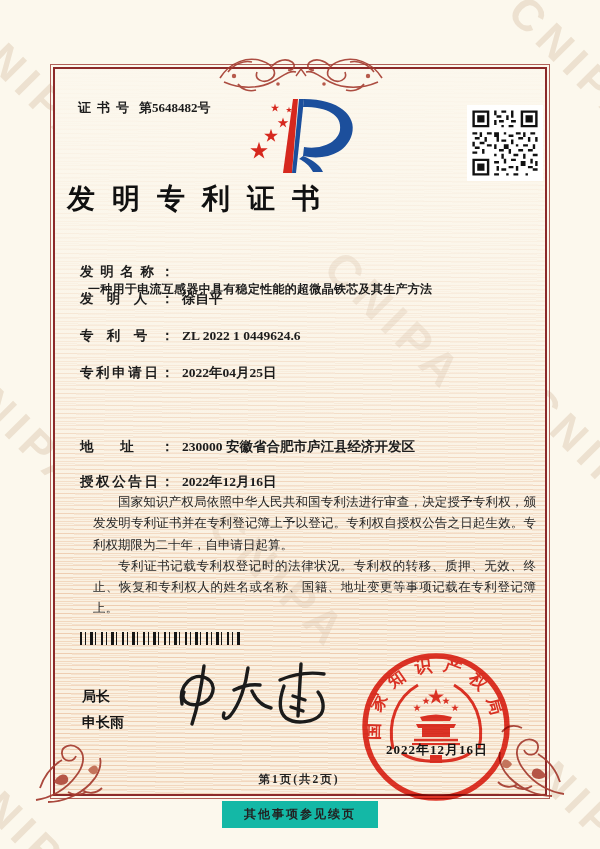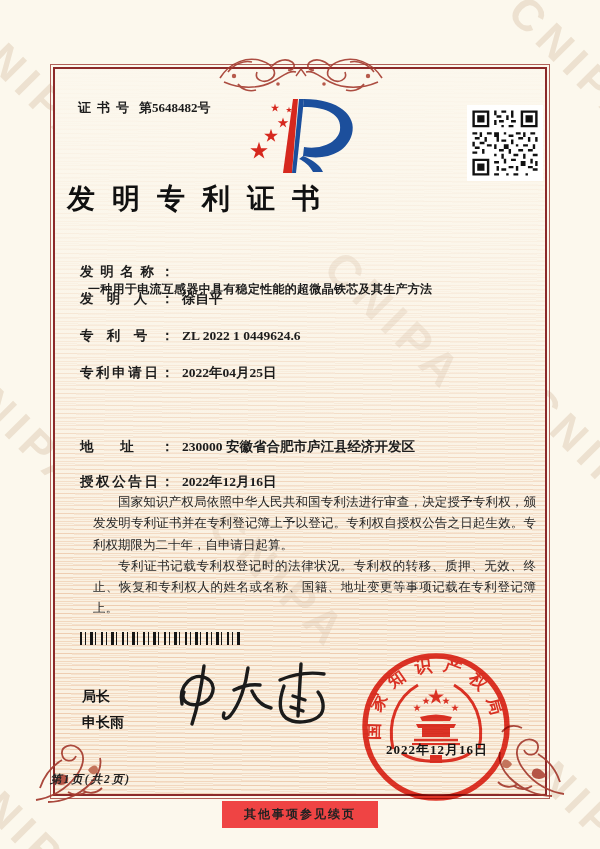--- a/index.html
+++ b/index.html
@@ -45,24 +45,24 @@
         #161616 10px 13px, transparent 13px 15px,
         #161616 15px 16px, transparent 16px 21px);}
   
   .director{position:absolute;left:82px;top:684px;font-size:14px;font-weight:bold;color:#161616;line-height:26px;font-family:Liberation Mono, monospace;}
   .sig{position:absolute;left:168px;top:656px;width:172px;height:88px;}
   
   .seal{position:absolute;left:356px;top:647px;width:160px;height:160px;opacity:0.92;mix-blend-mode:multiply;}
   .sealdate{position:absolute;left:366px;top:741px;width:142px;text-align:center;
       font-size:13px;font-weight:bold;color:#141414;letter-spacing:1px;}
   
-  .pageinfo{position:absolute;left:50px;top:772px;width:498px;
-      font-size:11.5px;color:#242424;letter-spacing:2px;font-weight:bold;font-style:italic;}
+  .pageinfo{position:absolute;left:50px;top:772px;width:498px;text-align:center;
+      font-size:11.5px;color:#242424;letter-spacing:2px;font-weight:bold;}
   .contnote{position:absolute;left:0;top:801px;width:600px;text-align:center;}
-  .contnote span{display:inline-block;background:#ef4444;padding:5px 22px;font-size:12px;
+  .contnote span{display:inline-block;background:#14b8a6;padding:5px 22px;font-size:12px;
       color:#222;font-weight:bold;letter-spacing:2px;}
   
   .ornament-top{position:absolute;left:214px;top:44px;width:174px;height:54px;}
   .corner{position:absolute;width:86px;height:86px;}
   .corner.bl{left:28px;top:722px;}
   .corner.br{left:486px;top:716px;transform:scaleX(-1);}
 </style>
 </head>
 <body>
 

